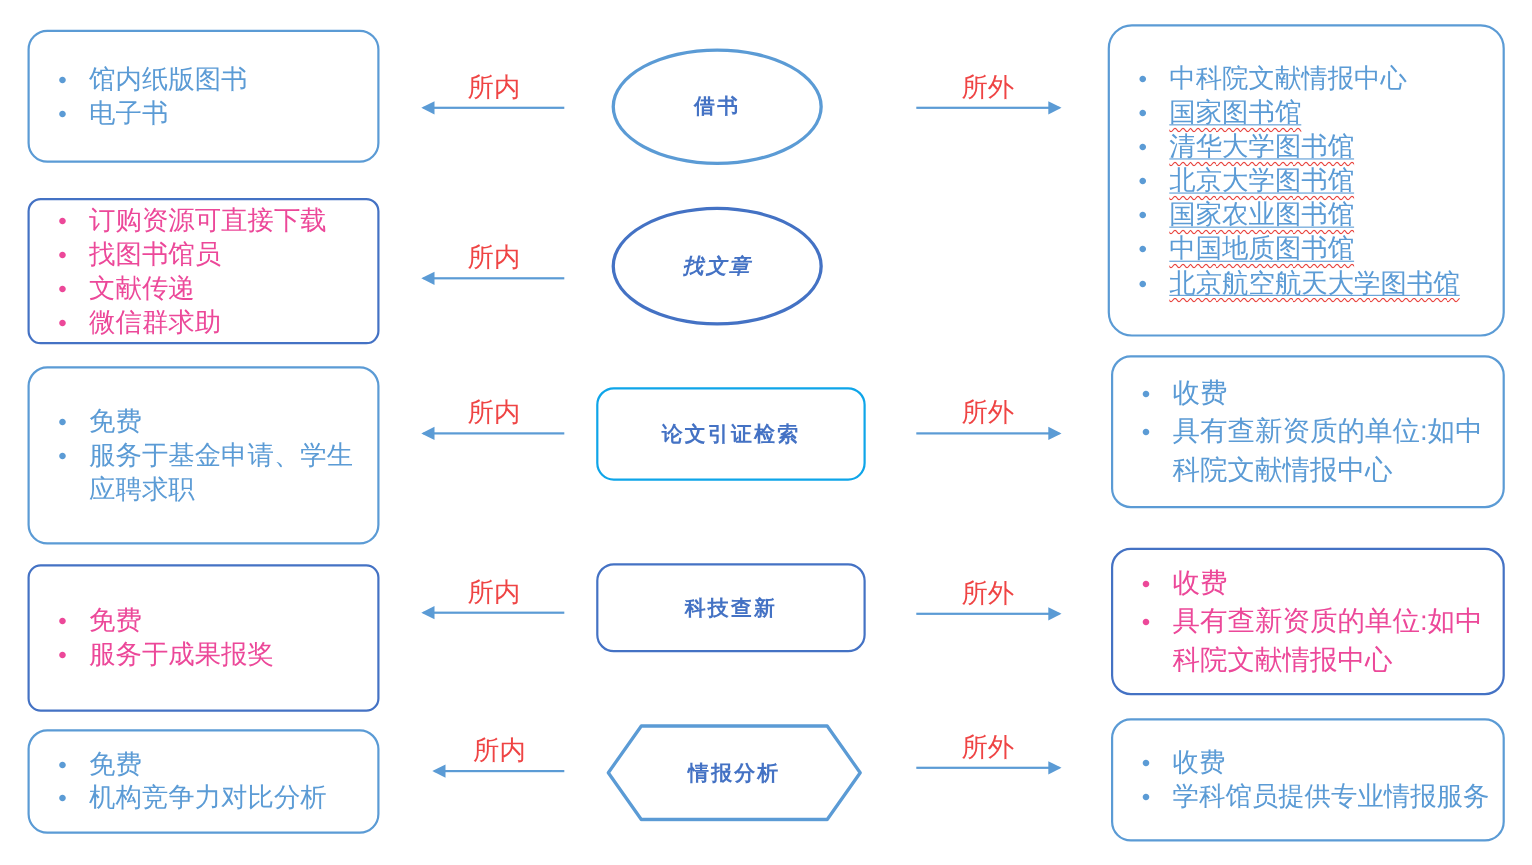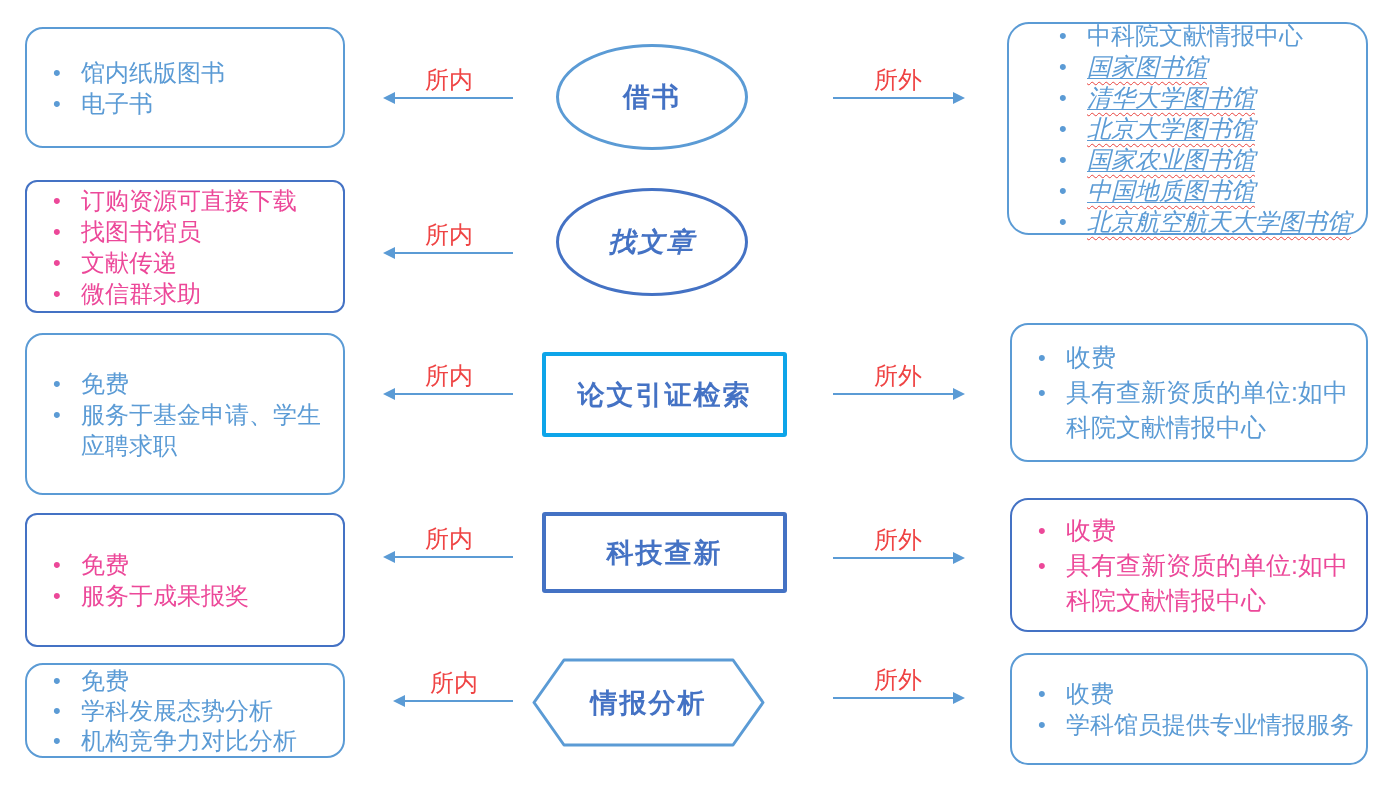--- a/index.html
+++ b/index.html
@@ -21,35 +21,35 @@
   .box li{position:relative;padding-left:54px;}
   .box li::before{
     content:"\2022";position:absolute;left:26px;top:0;font-size:22px;color:inherit;
   }
   .tight ul{line-height:30px;}
   .roomy ul{line-height:31px;font-size:24px;}
   .bigtext ul{font-size:25px;line-height:35px;}
   
   .squiggle{
     text-decoration:underline wavy #E8433E 1px;
-    text-underline-offset:6px;text-decoration-skip-ink:none;font-style:italic;
+    text-underline-offset:6px;text-decoration-skip-ink:none;
   }
   .linkline{
     text-decoration:underline solid currentColor 1px;
     text-underline-offset:3px;text-decoration-skip-ink:none;
   }
   
   .shape{
     position:absolute;display:flex;align-items:center;justify-content:center;
-    box-sizing:border-box;color:#4472C4;font-size:27px;font-weight:bold;
+    box-sizing:border-box;color:#4472C4;font-size:19px;font-weight:bold;
     letter-spacing:2px;background:#fff;
   }
   .ellipse{border:3px solid #5B9BD5;border-radius:50%;}
   .ellipse.dark{border-color:#4472C4;font-style:italic;}
-  .rrect{border:4px solid #0ea5e9;border-radius:3px;justify-content:center;}
+  .rrect{border:2px solid #0ea5e9;border-radius:16px;justify-content:center;}
   .rrect.dark{border-color:#4472C4;}
   .hexwrap{background:transparent;}
   .hexwrap svg{position:absolute;inset:0;}
   .hexwrap .shape-label{position:relative;}
   
   .arrow{position:absolute;}
   .arrow .alabel{
     display:block;height:28px;line-height:28px;text-align:center;
     color:#ef4444;font-size:24px;margin-bottom:3px;
   }
@@ -84,21 +84,21 @@
 
   <div class="shape ellipse" style="left:556px;top:44px;width:192px;height:106px;">
     <span class="shape-label">借书</span>
   </div>
 
   <div class="arrow to-right" style="left:833px;top:66px;width:130px;">
     <span class="alabel">所外</span>
     <div class="aline"></div>
   </div>
 
-  <div class="box" style="left:1007px;top:22px;width:361px;height:213px;border-radius:22px;padding-left:24px;">
+  <div class="box" style="left:1007px;top:22px;width:361px;height:284px;border-radius:22px;">
     <ul>
         <li>中科院文献情报中心</li>
         <li><span class="squiggle"><span class="linkline">国家图书馆</span></span></li>
         <li><span class="squiggle"><span class="linkline">清华大学图书馆</span></span></li>
         <li><span class="squiggle"><span class="linkline">北京大学图书馆</span></span></li>
         <li><span class="squiggle"><span class="linkline">国家农业图书馆</span></span></li>
         <li><span class="squiggle"><span class="linkline">中国地质图书馆</span></span></li>
         <li><span class="squiggle"><span class="linkline">北京航空航天大学图书馆</span></span></li>
       </ul>
   </div>
@@ -173,31 +173,30 @@
   <div class="box dark bigtext" style="left:1010px;top:498px;width:358px;height:134px;border-radius:18px;">
     <ul>
         <li>收费</li>
         <li>具有查新资质的单位:如中科院文献情报中心</li>
       </ul>
   </div>
 
   <div class="box tight" style="left:25px;top:663px;width:320px;height:95px;">
     <ul>
         <li>免费</li>
-        <li>学科发展态势分析</li>
         <li>机构竞争力对比分析</li>
       </ul>
   </div>
 
   <div class="arrow to-left" style="left:395px;top:669px;width:118px;">
     <span class="alabel">所内</span>
     <div class="aline"></div>
   </div>
 
-  <div class="shape hexwrap" style="left:532px;top:658px;width:233px;height:89px;">
+  <div class="shape hexwrap" style="left:551px;top:658px;width:233px;height:89px;">
     <svg width="233" height="89" viewBox="0 0 233 89">
       <polygon points="2,44.5 32,2 201,2 231,44.5 201,87 32,87" fill="none" stroke="#5B9BD5" stroke-width="3" stroke-linejoin="round"></polygon>
     </svg>
     <span class="shape-label">情报分析</span>
   </div>
 
   <div class="arrow to-right" style="left:833px;top:666px;width:130px;">
     <span class="alabel">所外</span>
     <div class="aline"></div>
   </div>

